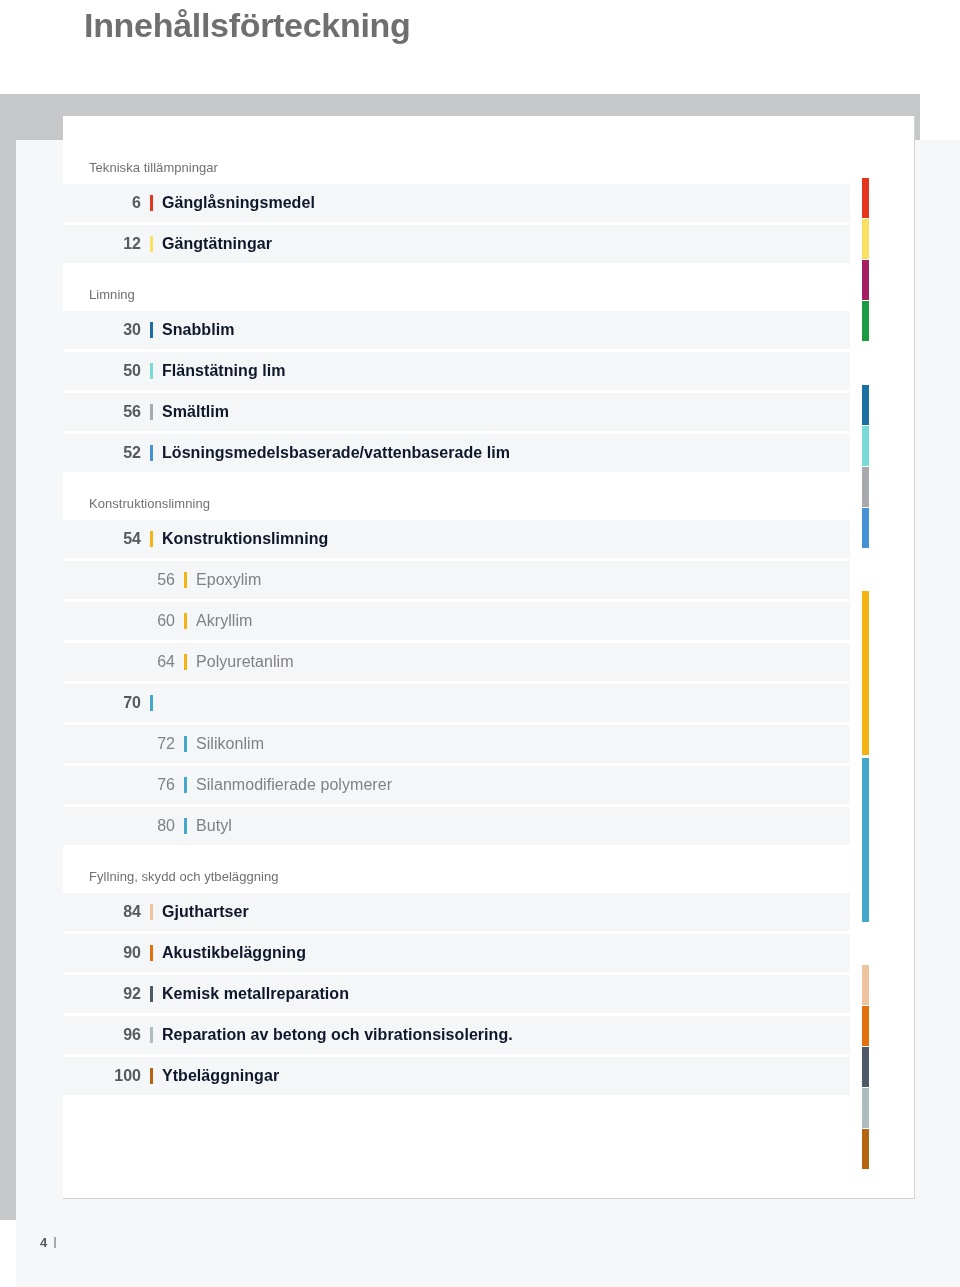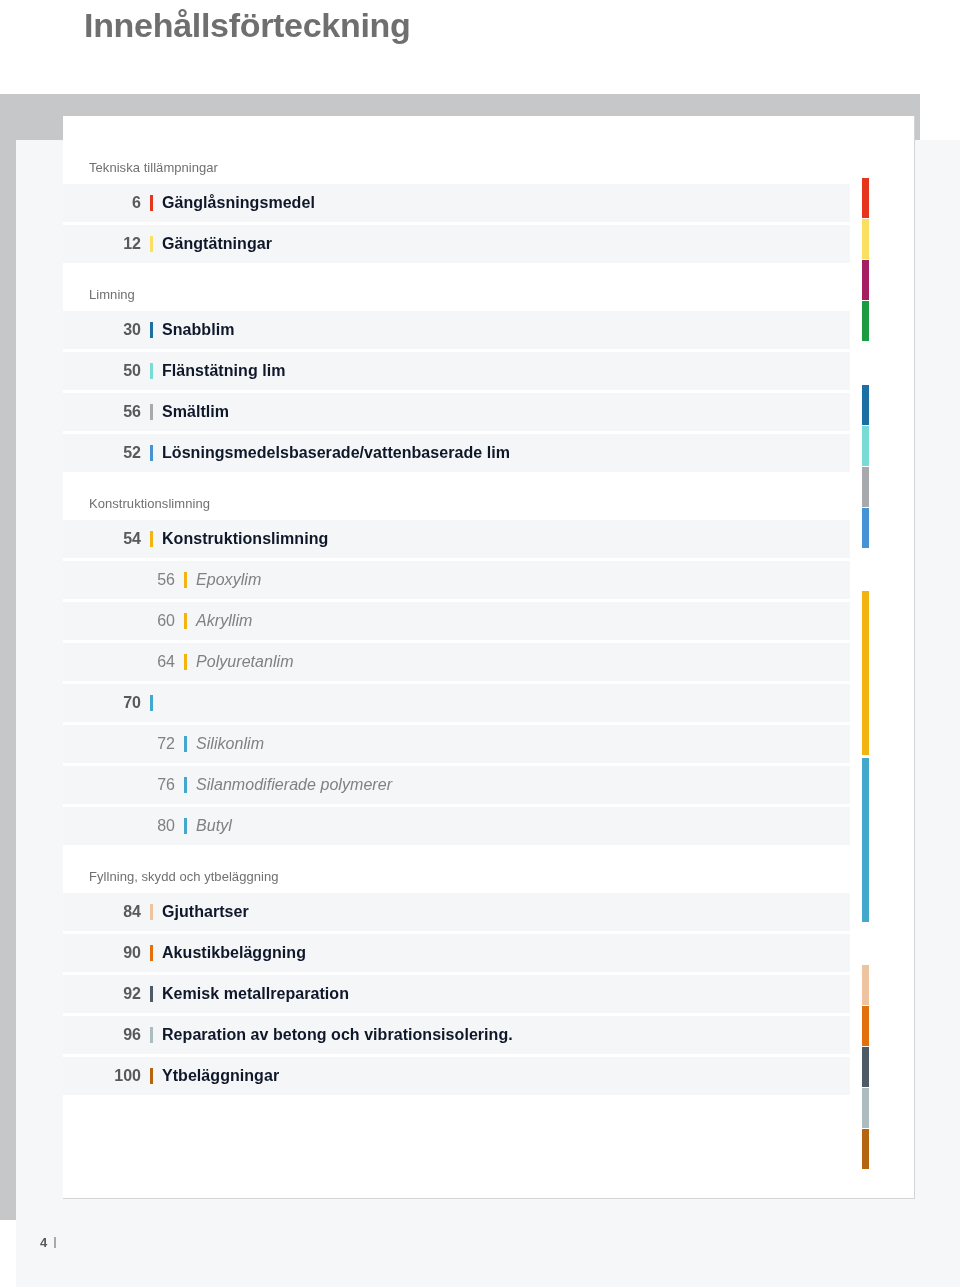--- a/index.html
+++ b/index.html
@@ -127,21 +127,20 @@
   
   .row.sub .num {
     width: 112px;
     flex: 0 0 112px;
     font-weight: normal;
     color: #808184;
   }
   .row.sub .label {
     font-weight: normal;
     color: #808184;
-    font-style: italic;
   }
 
   
   .tab {
     position: absolute;
     left: 862px;
     width: 7px;
   }
 
   

